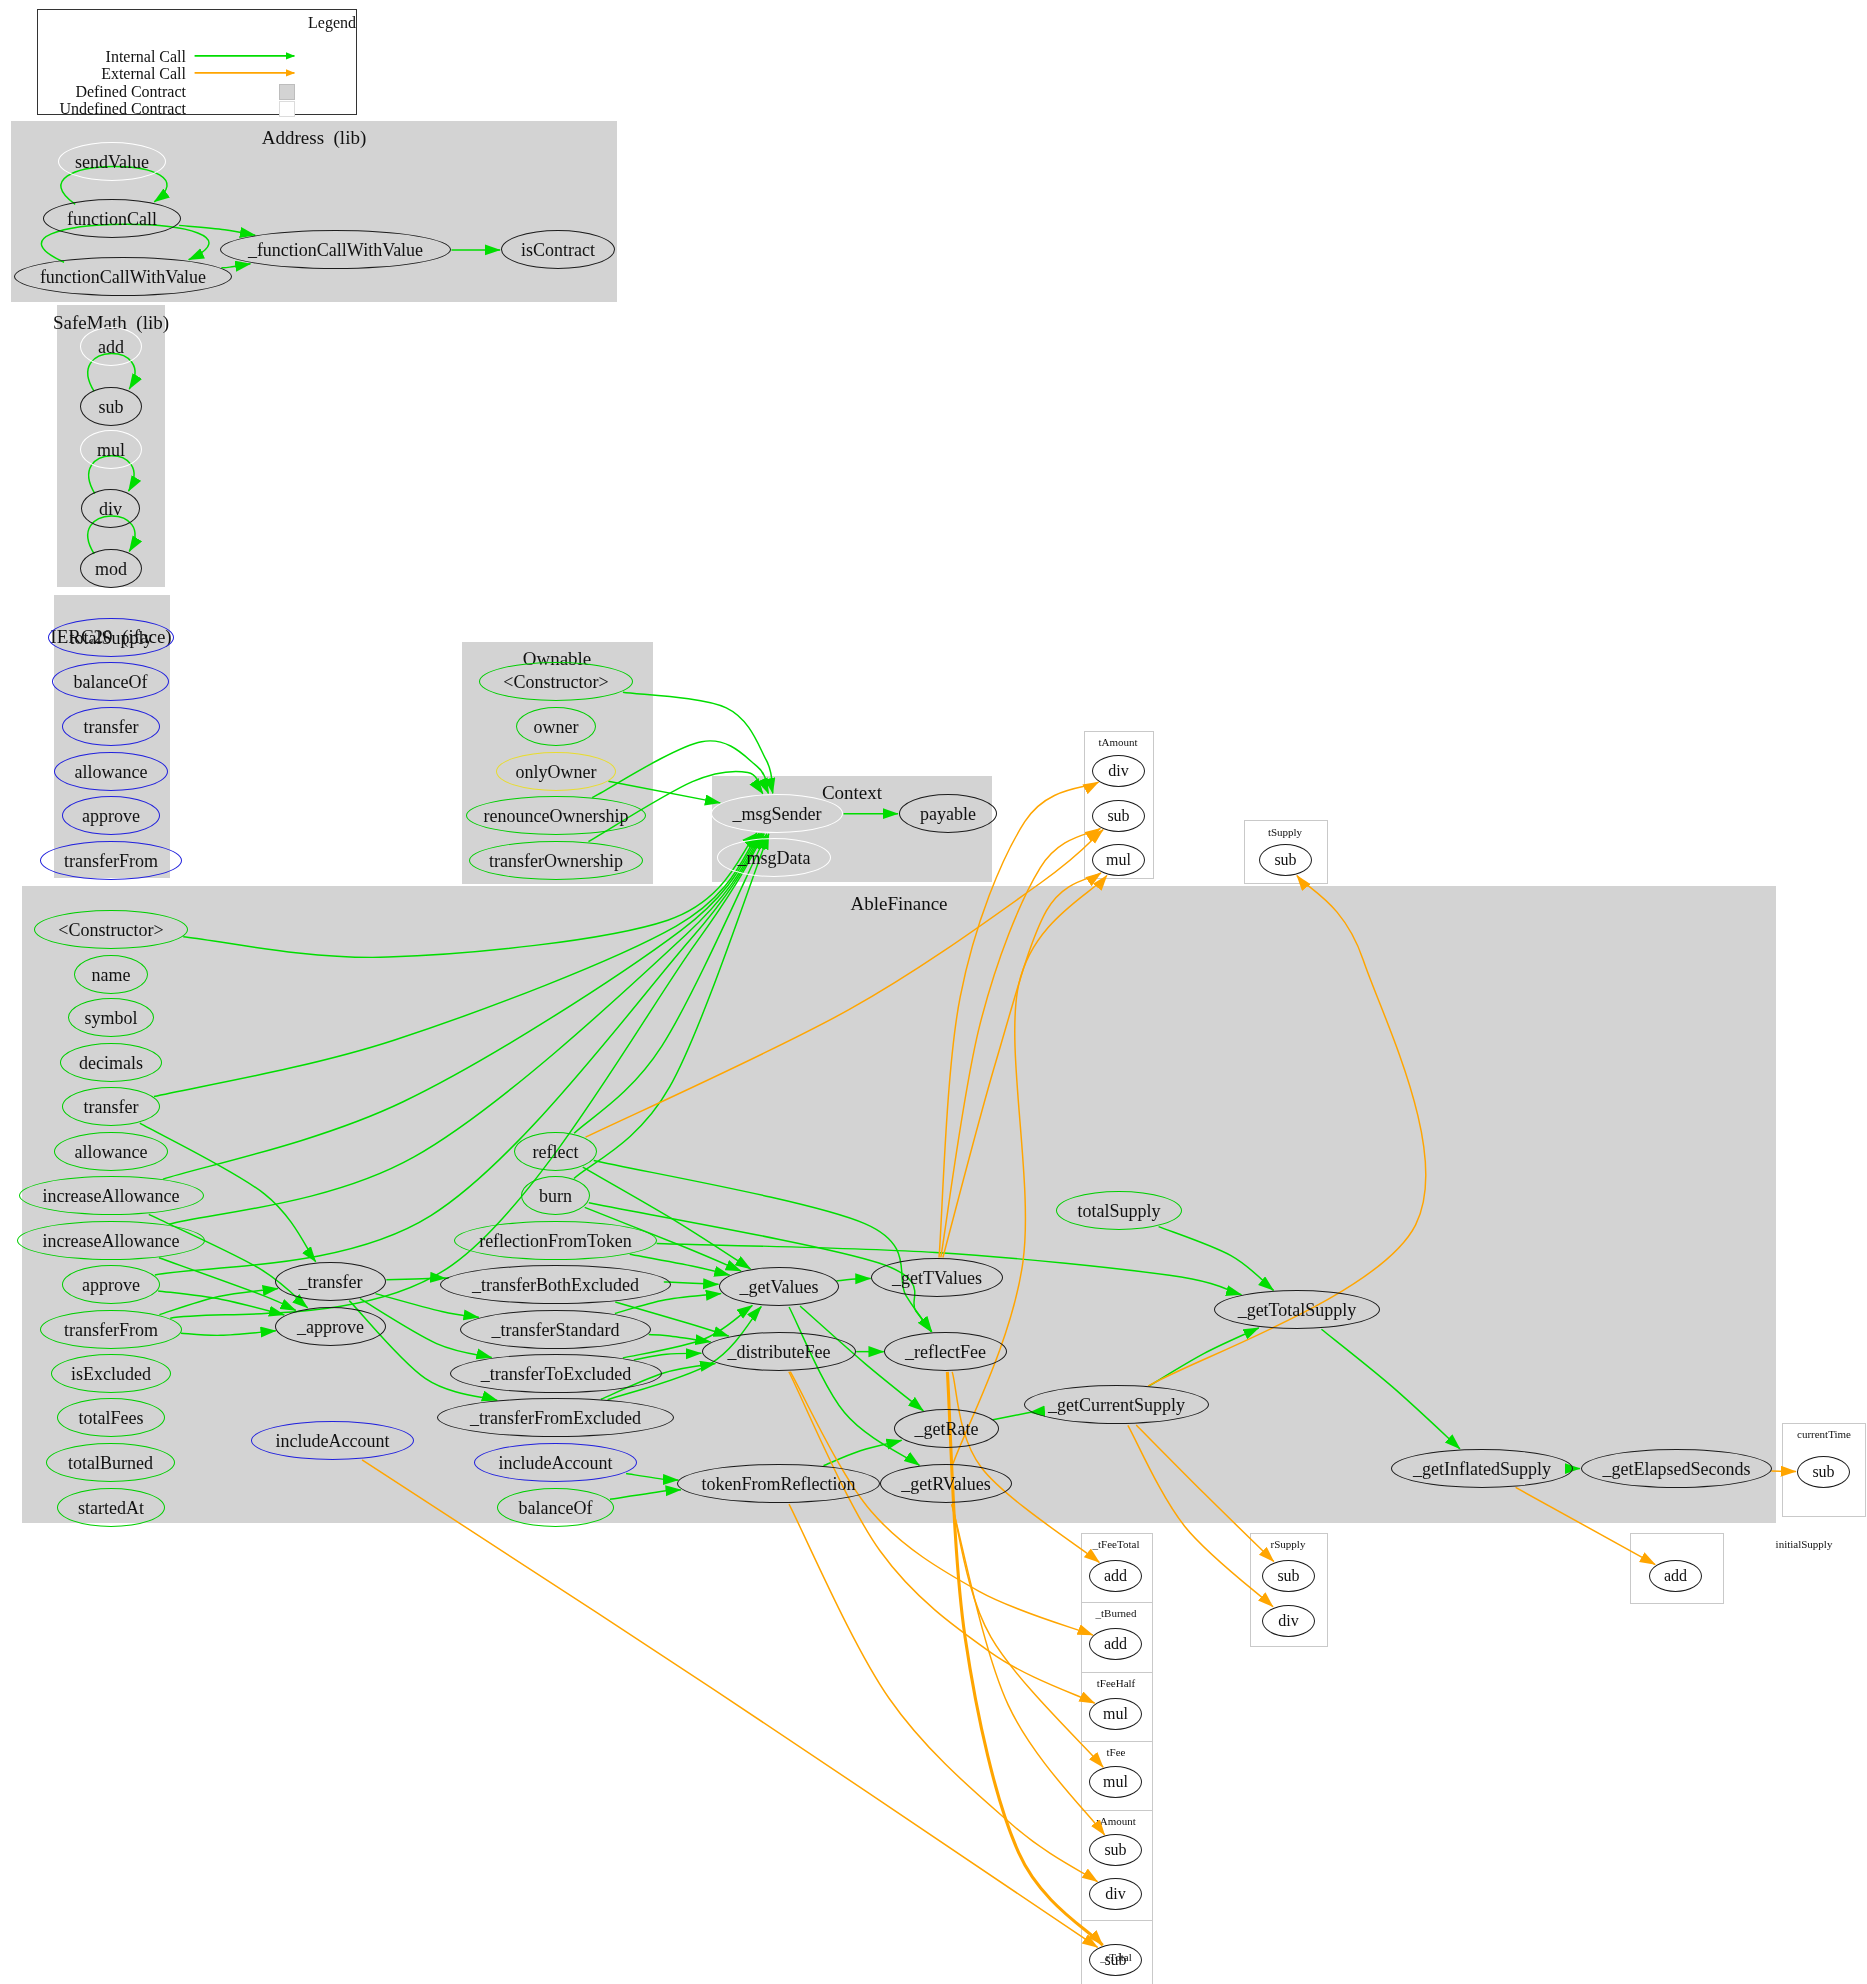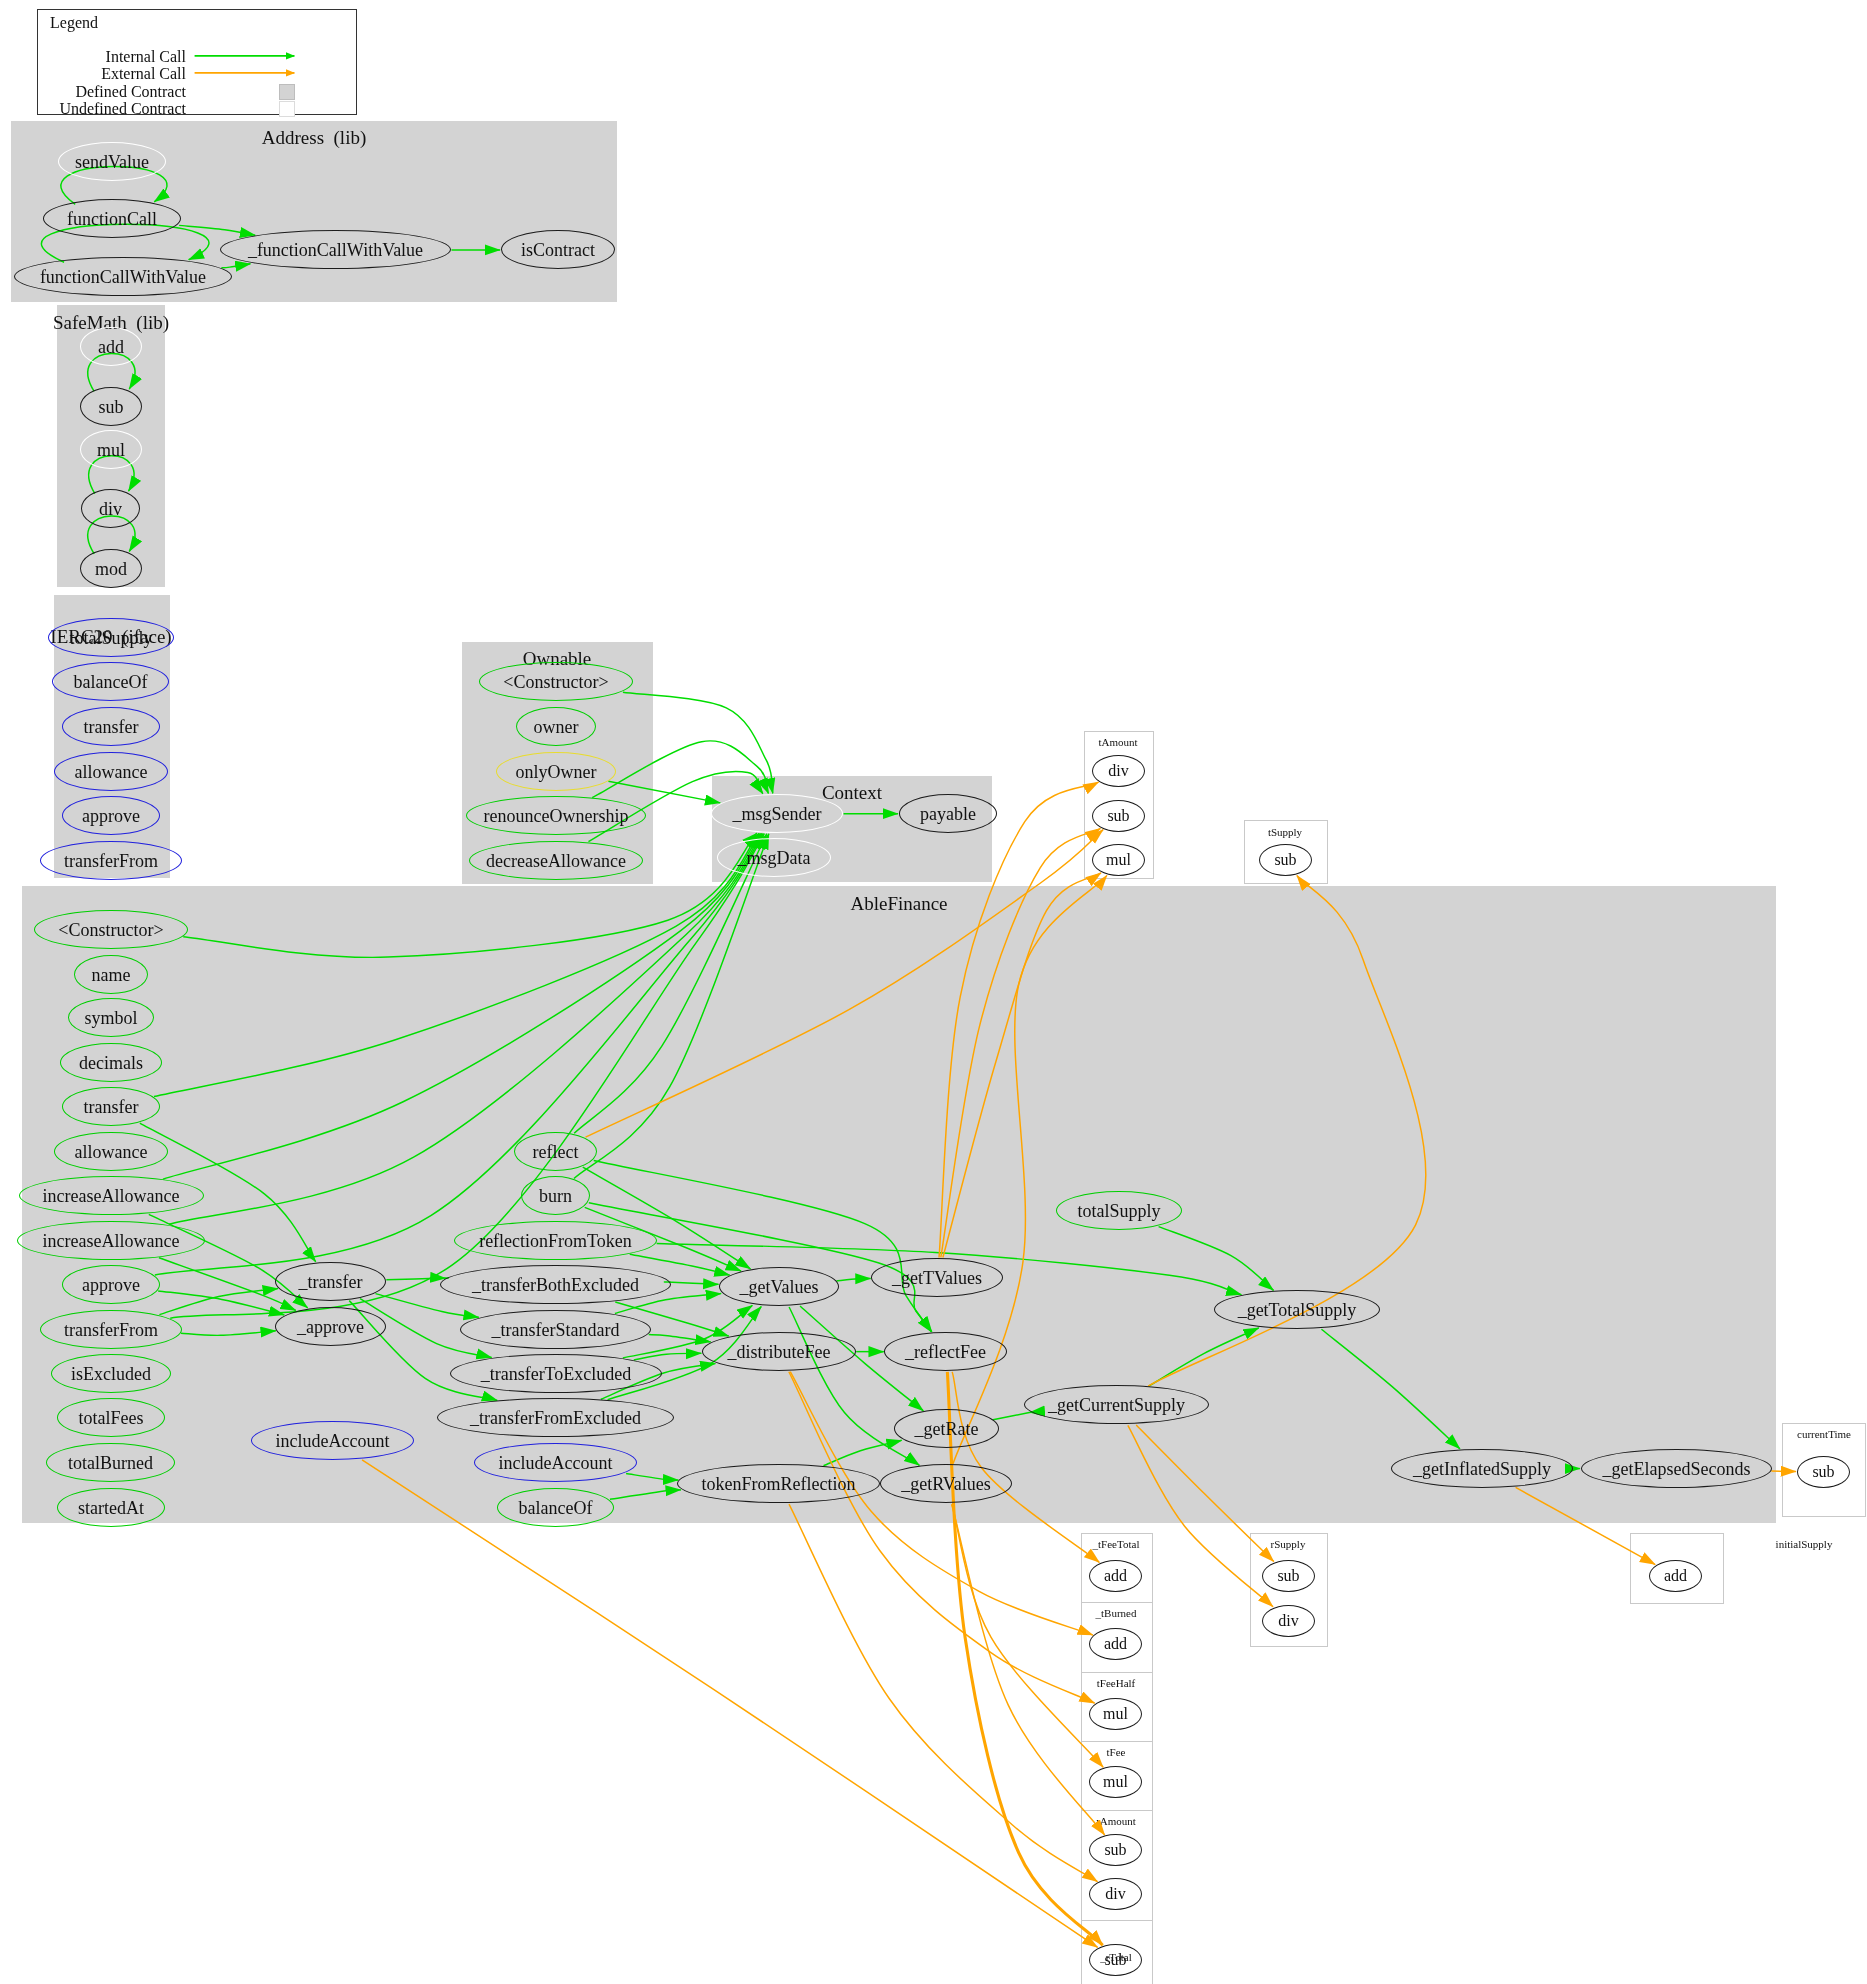--- a/index.html
+++ b/index.html
@@ -12,21 +12,21 @@
                  white-space:pre;line-height:1;}
   .cluster-label.small{font-size:11px;}
   #edges{position:absolute;left:0;top:0;}
   .node{position:absolute;border-radius:50%;display:flex;align-items:center;justify-content:center;
         font-size:18px;color:#111;background:transparent;border:1.5px solid #222;
         white-space:nowrap;box-sizing:border-box;line-height:1;}
   .node.small{font-size:16px;}
   
   #legend{position:absolute;left:37px;top:8.6px;width:320px;height:106px;background:#fff;
           border:1.5px solid #333;box-sizing:border-box;font-size:16px;color:#111;}
-  .lg-title{position:absolute;left:12px;right:0;top:4.9px;text-align:left;}
+  .lg-title{position:absolute;left:0;right:0;top:4.9px;text-align:right;}
   .lg-row{position:absolute;left:0;width:100%;height:17px;}
   .lg-label{position:absolute;left:0;width:148px;text-align:right;display:inline-block;}
   .lg-sample{position:absolute;left:155px;top:3.7px;}
   .lgline{stroke-width:3;fill:none;}
   .lgline.g{stroke:#00dd00;}
   .lgline.o{stroke:#ffa500;}
   .swatch{position:absolute;left:241px;top:1.2px;width:16px;height:16px;box-sizing:border-box;}
   .swatch.defined{background:#d3d3d3;border:0.6px solid #bdbdbd;}
   .swatch.undefined{background:#ffffff;border:1.2px solid #dcdcdc;}
 </style>
@@ -240,21 +240,21 @@
     <div class="node" style="left: 516px; top: 707px; width: 80px; height: 39px; border-color: rgb(0, 207, 0);">
       <span>owner</span>
     </div>
     <div class="node" style="left: 496px; top: 752px; width: 120px; height: 39px; border-color: rgb(232, 220, 48);">
       <span>onlyOwner</span>
     </div>
     <div class="node" style="left: 466px; top: 796px; width: 180px; height: 39px; border-color: rgb(0, 207, 0);">
       <span>renounceOwnership</span>
     </div>
     <div class="node" style="left: 469px; top: 841px; width: 174px; height: 39px; border-color: rgb(0, 207, 0);">
-      <span>decreaseAllowance</span>
+      <span>transferOwnership</span>
     </div>
     <div class="node" style="left: 711px; top: 794px; width: 132px; height: 39px; border-color: rgb(255, 255, 255);">
       <span>_msgSender</span>
     </div>
     <div class="node" style="left: 717px; top: 838px; width: 114px; height: 39px; border-color: rgb(255, 255, 255);">
       <span>_msgData</span>
     </div>
     <div class="node" style="left: 899px; top: 794px; width: 98px; height: 39px; border-color: rgb(28, 28, 28);">
       <span>payable</span>
     </div>

